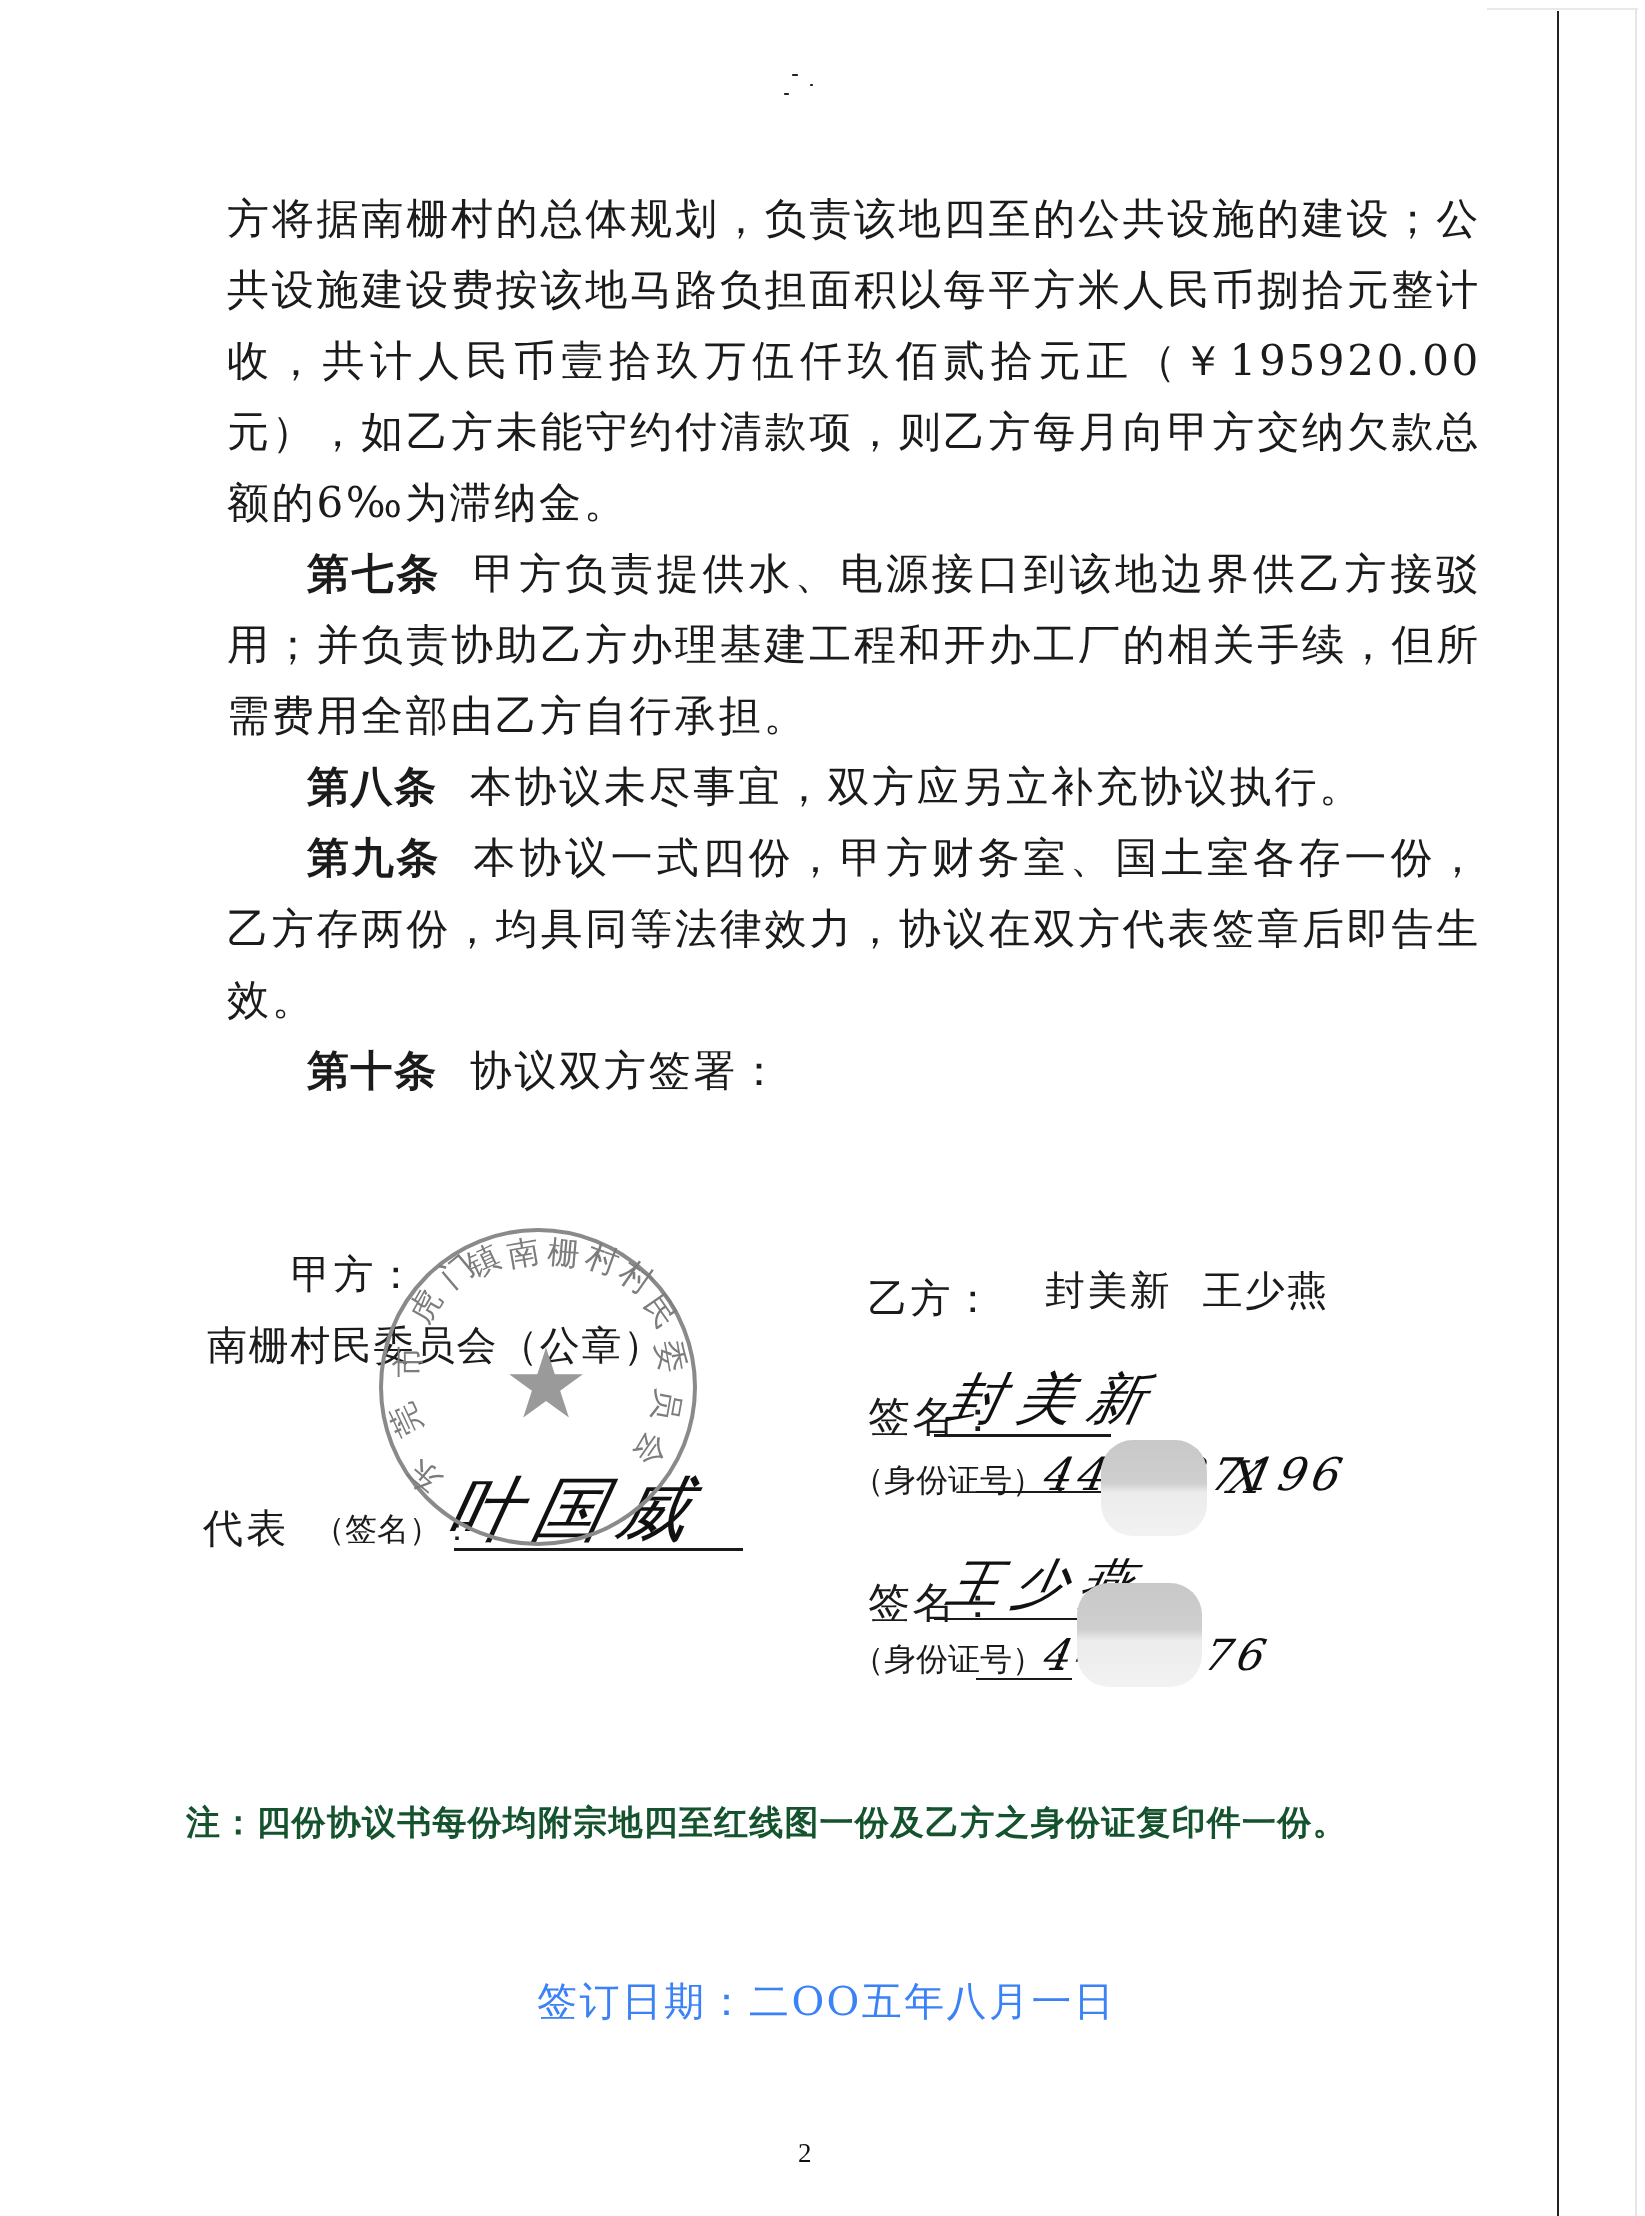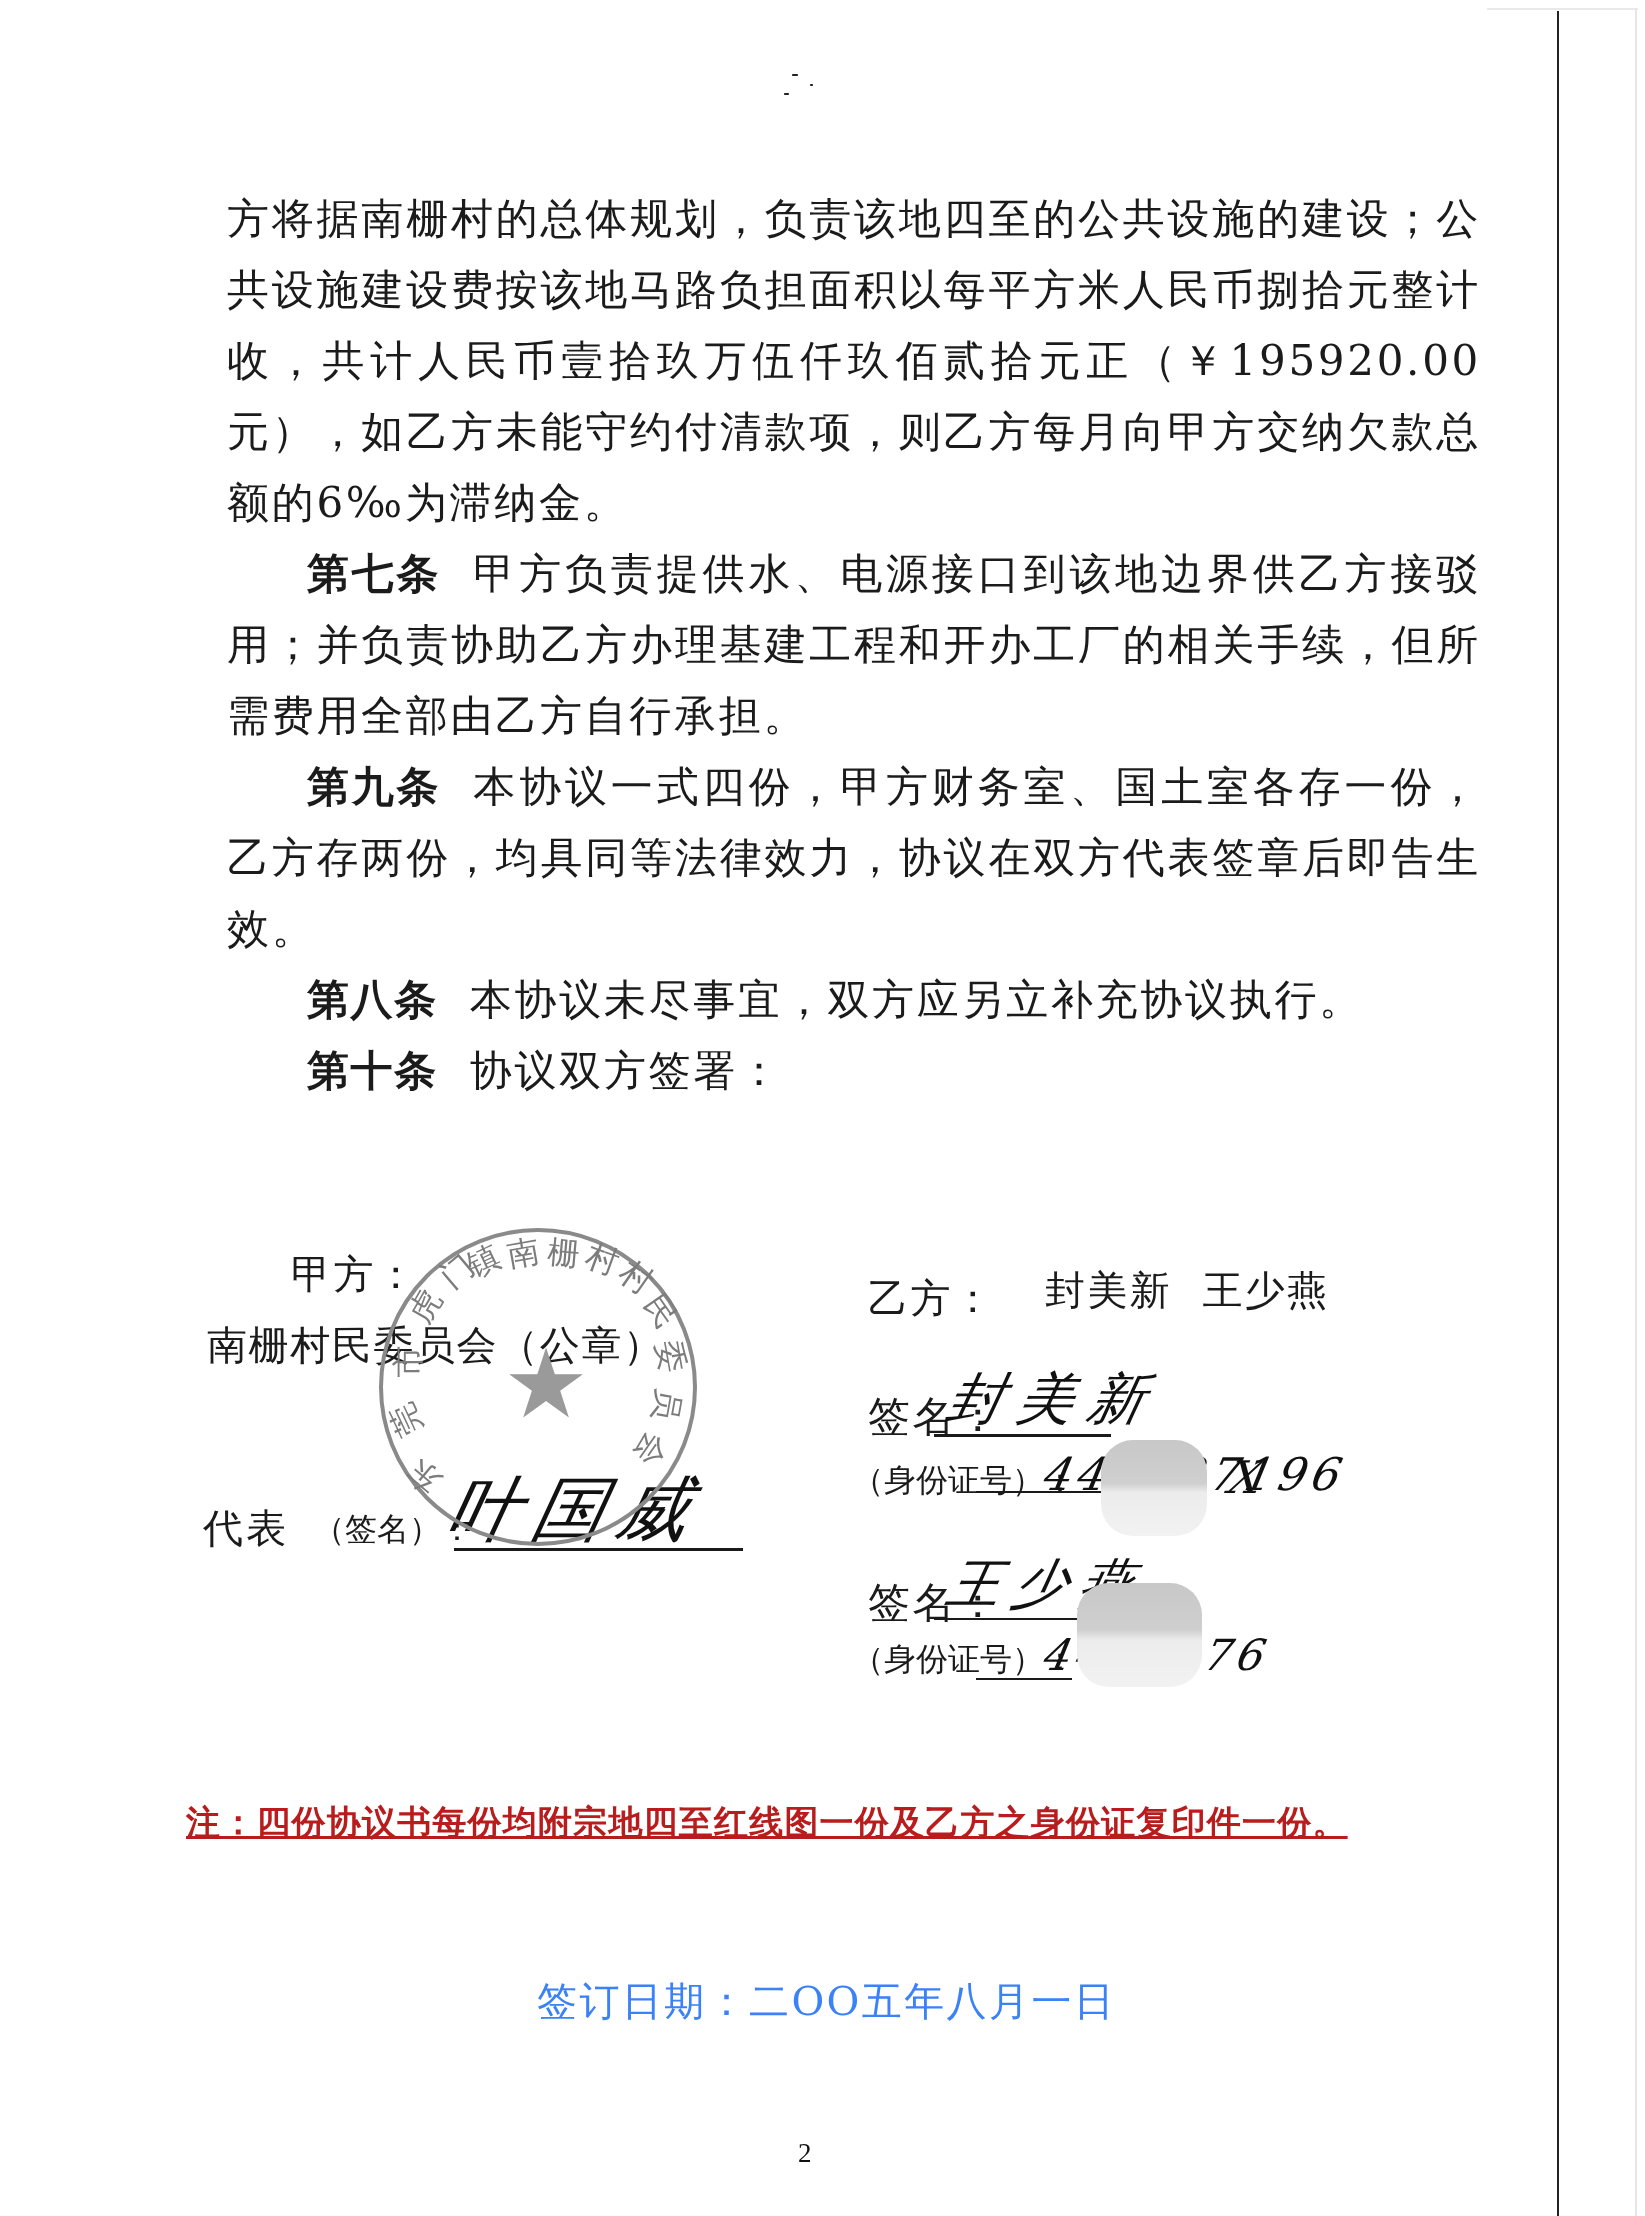--- a/index.html
+++ b/index.html
@@ -61,21 +61,21 @@
     }
 
     .blur {
       position: absolute; border-radius: 32px;
       background: linear-gradient(180deg, #c8c8c8 0%, #cfcfcf 45%, #ececec 55%, #f2f2f2 100%);
     }
 
     .note {
       position: absolute; left: 186px; top: 1800px;
       font-size: 34px; letter-spacing: 1.2px; white-space: nowrap;
-      font-family: "DejaVu Serif", serif; font-weight: bold; color: #b91c1c; text-decoration: underline;
+      font-family: "DejaVu Serif", serif; font-weight: bold; color: #14532d;
     }
     .date {
       position: absolute; left: 537px; top: 1974px;
       font-size: 40px; letter-spacing: 2.4px; white-space: nowrap;
       font-family: "DejaVu Serif", serif; color: #3b82f6;
     }
     .page-num {
       position: absolute; left: 798px; top: 2138px;
       font-size: 27px; font-family: "Liberation Serif", serif; color: #111;
     }
@@ -91,24 +91,24 @@
 <div class="speck" style="left:784px;top:93px;width:4.8px;height:2.4px;"></div>
 
 <div class="body-text">
   <p class="para">
     <span>方将据南栅村的总体规划，负责该地四至的公共设施的建设；公共设施建设费按该地马路负担面积以每平方米人民币捌拾元整计收，共计人民币壹拾玖万伍仟玖佰贰拾元正（￥195920.00元），如乙方未能守约付清款项，则乙方每月向甲方交纳欠款总额的6‰为滞纳金。</span>
   </p>
   <p class="para indent">
     <span class="art-head">第七条</span><span>甲方负责提供水、电源接口到该地边界供乙方接驳用；并负责协助乙方办理基建工程和开办工厂的相关手续，但所需费用全部由乙方自行承担。</span>
   </p>
   <p class="para indent">
-    <span class="art-head">第九条</span><span>本协议一式四份，甲方财务室、国土室各存一份，乙方存两份，均具同等法律效力，协议在双方代表签章后即告生效。</span>
+    <span class="art-head">第八条</span><span>本协议未尽事宜，双方应另立补充协议执行。</span>
   </p>
   <p class="para indent">
-    <span class="art-head">第八条</span><span>本协议未尽事宜，双方应另立补充协议执行。</span>
+    <span class="art-head">第九条</span><span>本协议一式四份，甲方财务室、国土室各存一份，乙方存两份，均具同等法律效力，协议在双方代表签章后即告生效。</span>
   </p>
   <p class="para indent">
     <span class="art-head">第十条</span><span>协议双方签署：</span>
   </p>
 </div>
 
 <div class="sig-block">
   <span class="lbl" style="left:291px;top:1247px;font-size:40px;letter-spacing:2.4px;">甲方：</span>
   <span class="lbl" style="left:207px;top:1318px;font-size:40px;letter-spacing:1.6px;">南栅村民委员会（公章）</span>
   <span class="lbl" style="left:203px;top:1501px;font-size:40px;letter-spacing:3.2px;">代表</span>

